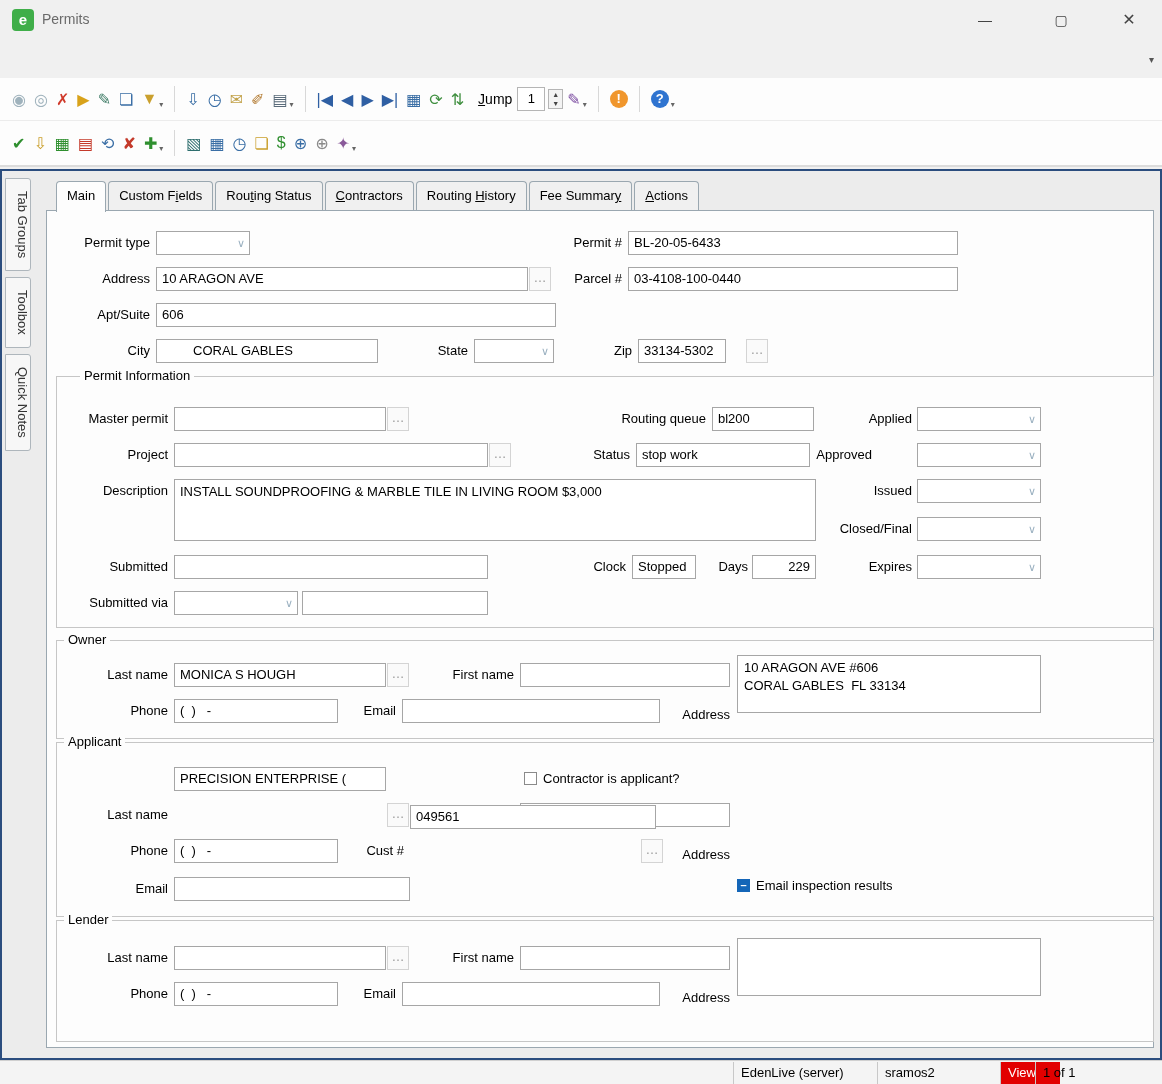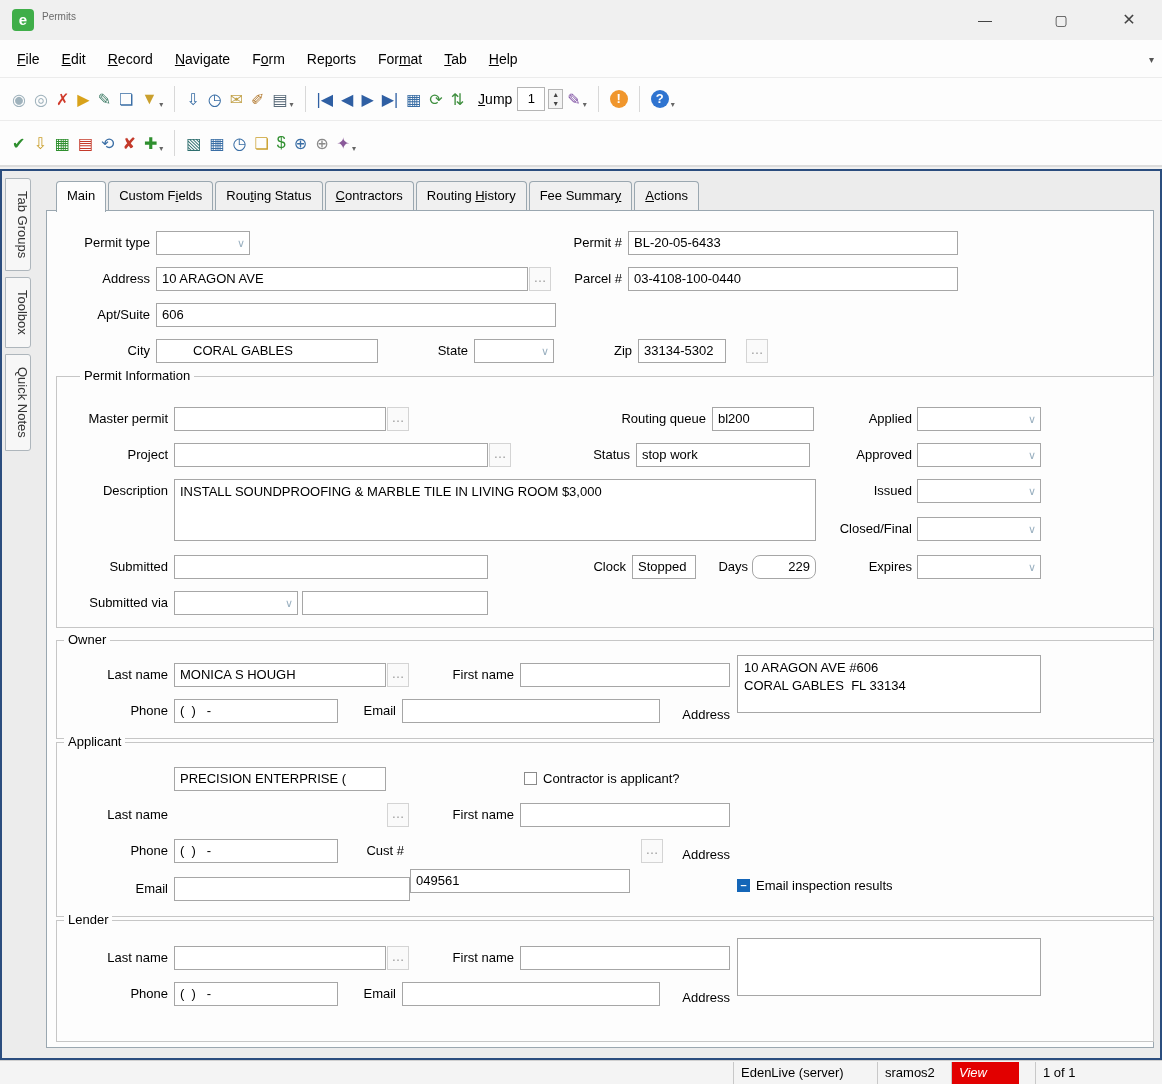--- a/index.html
+++ b/index.html
@@ -3,21 +3,21 @@
 <meta charset="utf-8">
 <style>
   html,body{margin:0;padding:0;background:#ffffff;}
   #app{position:relative;width:1162px;height:1084px;background:#f0f0f0;
        font-family:"Liberation Sans","DejaVu Sans",sans-serif;font-size:13px;color:#000;overflow:hidden;}
 
   
   .titlebar{position:absolute;left:0;top:0;width:100%;height:40px;background:#f0f0f0;}
   .app-logo{position:absolute;left:12px;top:9px;width:22px;height:22px;background:#3fae49;color:#fff;
             border-radius:4px;text-align:center;line-height:22px;font-weight:bold;font-size:15px;}
-  .win-title{position:absolute;left:42px;top:11px;color:#6a6a6a;font-size:10px;}
+  .win-title{position:absolute;left:42px;top:11px;color:#6a6a6a;font-size:14px;}
   .win-btn{position:absolute;top:0;width:46px;height:40px;text-align:center;line-height:40px;color:#444;font-size:14px;cursor:default;}
   #btn-min{left:962px}#btn-max{left:1038px}#btn-close{left:1106px;font-size:16px;}
 
   
   .menubar{position:absolute;left:0;top:40px;width:100%;height:38px;background:#fdfdfd;
            border-bottom:1px solid #ececec;display:flex;align-items:center;padding-left:6px;box-sizing:border-box;}
   .menu-item{padding:8px 11px;font-size:14px;}
   .menu-overflow{position:absolute;right:8px;top:54px;color:#555;font-size:10px;}
 
   
@@ -79,31 +79,20 @@
 <div id="app">
 
   <div class="titlebar">
     <div class="app-logo">e</div>
     <div class="win-title">Permits</div>
     <div class="win-btn" id="btn-min">—</div>
     <div class="win-btn" id="btn-max">▢</div>
     <div class="win-btn" id="btn-close">✕</div>
   </div>
 
-  <nav class="menubar">
-      <div class="menu-item"><u>F</u>ile</div>
-      <div class="menu-item"><u>E</u>dit</div>
-      <div class="menu-item"><u>R</u>ecord</div>
-      <div class="menu-item"><u>N</u>avigate</div>
-      <div class="menu-item">F<u>o</u>rm</div>
-      <div class="menu-item">Re<u>p</u>orts</div>
-      <div class="menu-item">For<u>m</u>at</div>
-      <div class="menu-item"><u>T</u>ab</div>
-      <div class="menu-item"><u>H</u>elp</div>
-    </nav>
   <div class="menu-overflow">▾</div>
 
   <div class="toolbar" id="tb1">
       <span class="tb-btn">
         <span class="tb-glyph" style="color: rgb(159, 178, 188);">◉</span>
       </span>
       <span class="tb-btn">
         <span class="tb-glyph" style="color: rgb(159, 178, 188);">◎</span>
       </span>
       <span class="tb-btn">
@@ -289,21 +278,21 @@
   <div class="fld combo" style="left:917px;top:407px;width:124px;">
     
     <span class="chev">∨</span>
   </div>
 
   <div class="lbl" style="left:60px;top:443px;width:108px;">Project</div>
   <div class="fld" style="left:174px;top:443px;width:314px;"></div>
   <div class="dots" style="left:489px;top:443px;">…</div>
   <div class="lbl" style="left:574px;top:443px;width:56px;">Status</div>
   <div class="fld" style="left:636px;top:443px;width:174px;">stop work</div>
-  <div class="lbl" style="left:836px;top:443px;width:76px;">Approved</div>
+  <div class="lbl" style="left:796px;top:443px;width:76px;">Approved</div>
   <div class="fld combo" style="left:917px;top:443px;width:124px;">
     
     <span class="chev">∨</span>
   </div>
 
   <div class="lbl" style="left:60px;top:479px;width:108px;">Description</div>
   <div class="fld ta" style="left:174px;top:479px;width:642px;">INSTALL SOUNDPROOFING &amp; MARBLE TILE IN LIVING ROOM $3,000</div>
   <div class="lbl" style="left:850px;top:479px;width:62px;">Issued</div>
   <div class="fld combo" style="left:917px;top:479px;width:124px;">
     
@@ -313,21 +302,21 @@
   <div class="fld combo" style="left:917px;top:517px;width:124px;">
     <span></span>
     <span class="chev">∨</span>
   </div>
 
   <div class="lbl" style="left:60px;top:555px;width:108px;">Submitted</div>
   <div class="fld" style="left:174px;top:555px;width:314px;"></div>
   <div class="lbl" style="left:576px;top:555px;width:50px;">Clock</div>
   <div class="fld" style="left:632px;top:555px;width:64px;">Stopped</div>
   <div class="lbl" style="left:704px;top:555px;width:44px;">Days</div>
-  <div class="fld right" style="left:752px;top:555px;width:64px;border-radius:8px;">229</div>
+  <div class="fld right" style="left:752px;top:555px;width:64px;">229</div>
   <div class="lbl" style="left:844px;top:555px;width:68px;">Expires</div>
   <div class="fld combo" style="left:917px;top:555px;width:124px;">
     
     <span class="chev">∨</span>
   </div>
 
   <div class="lbl" style="left:60px;top:591px;width:108px;">Submitted via</div>
   <div class="fld combo" style="left:174px;top:591px;width:124px;">
     <span></span>
     <span class="chev">∨</span>
@@ -361,21 +350,21 @@
   <div class="cblabel" style="left:543px;top:770px;">Contractor is applicant?</div>
 
   <div class="lbl" style="left:60px;top:803px;width:108px;">Last name</div>
   <div class="fld" style="left:174px;top:767px;width:212px;">PRECISION ENTERPRISE (</div>
   <div class="dots" style="left:387px;top:803px;">…</div>
   <div class="lbl" style="left:436px;top:803px;width:78px;">First name</div>
   <div class="fld" style="left:520px;top:803px;width:210px;"></div>
   <div class="lbl" style="left:60px;top:839px;width:108px;">Phone</div>
   <div class="fld" style="left:174px;top:839px;width:164px;">(  )   -</div>
   <div class="lbl" style="left:346px;top:839px;width:58px;">Cust #</div>
-  <div class="fld" style="left:410px;top:869px;width:220px;">049561</div>
+  <div class="fld" style="left:410px;top:805px;width:246px;">049561</div>
   <div class="dots" style="left:641px;top:839px;">…</div>
   <div class="lbl" style="left:668px;top:843px;width:62px;">Address</div>
   <div class="lbl" style="left:60px;top:877px;width:108px;">Email</div>
   <div class="fld" style="left:174px;top:877px;width:236px;"></div>
   <div class="cb checked" style="left:737px;top:879px;">–</div>
   <div class="cblabel" style="left:756px;top:877px;">Email inspection results</div>
 
   <div class="group" style="left:56px;top:920px;width:1096px;height:120px;"></div>
   <div class="gtitle" style="left:64px;top:912px;">Lender</div>
 
@@ -390,17 +379,17 @@
   </div>
   <div class="lbl" style="left:60px;top:982px;width:108px;">Phone</div>
   <div class="fld" style="left:174px;top:982px;width:164px;">(  )   -</div>
   <div class="lbl" style="left:344px;top:982px;width:52px;">Email</div>
   <div class="fld" style="left:402px;top:982px;width:258px;"></div>
   <div class="lbl" style="left:668px;top:986px;width:62px;">Address</div>
 
   <div class="statusbar">
     <div class="sb-cell" style="left:733px;width:144px;" id="sb-server">EdenLive (server)</div>
     <div class="sb-cell" style="left:877px;width:80px;" id="sb-user">sramos2</div>
-    <div class="sb-cell" style="left:951px;width:68px;font-style:italic;" id="sb-mode">View</div>
+    <div class="sb-cell" style="left:1000px;width:60px;" id="sb-mode">View</div>
     <div class="sb-cell" style="left:1035px;width:86px;" id="sb-record">1 of 1</div>
   </div>
 
 </div>
 
 </body></html>

